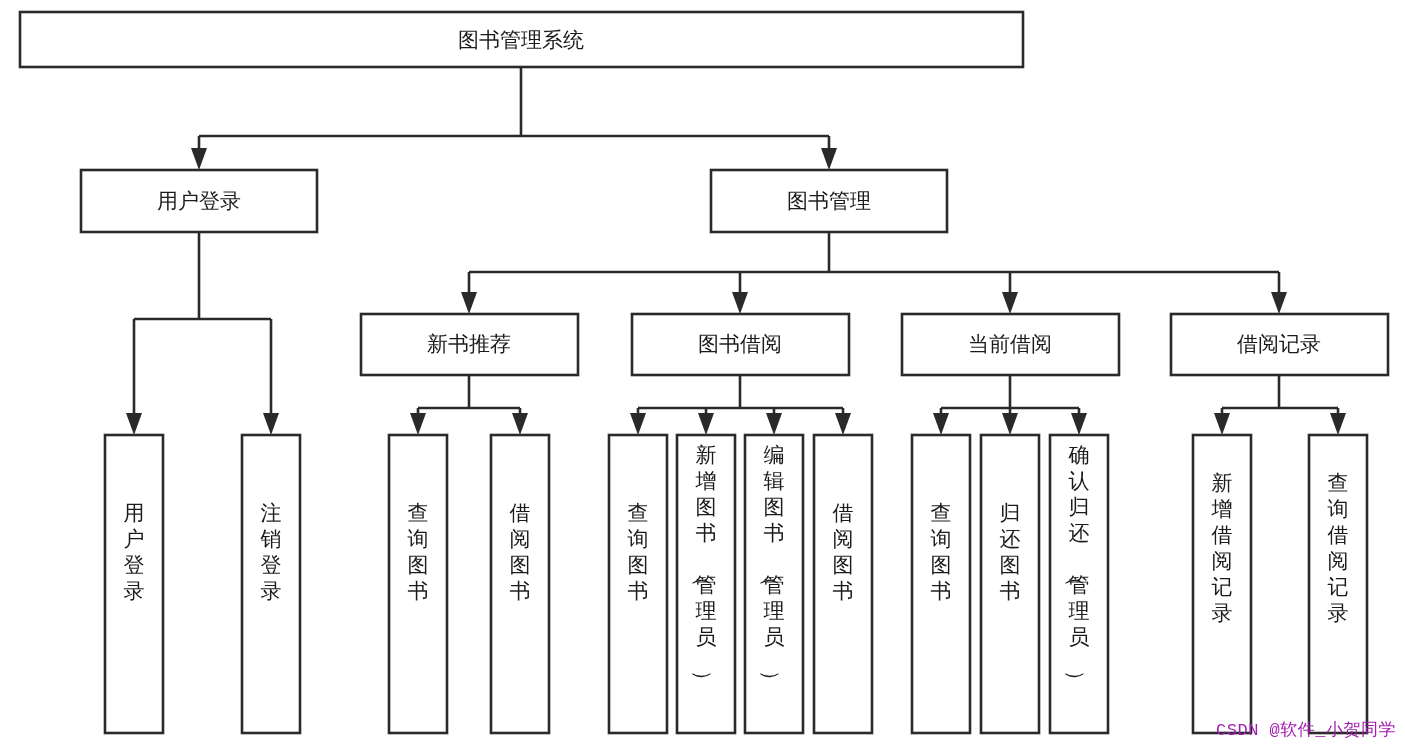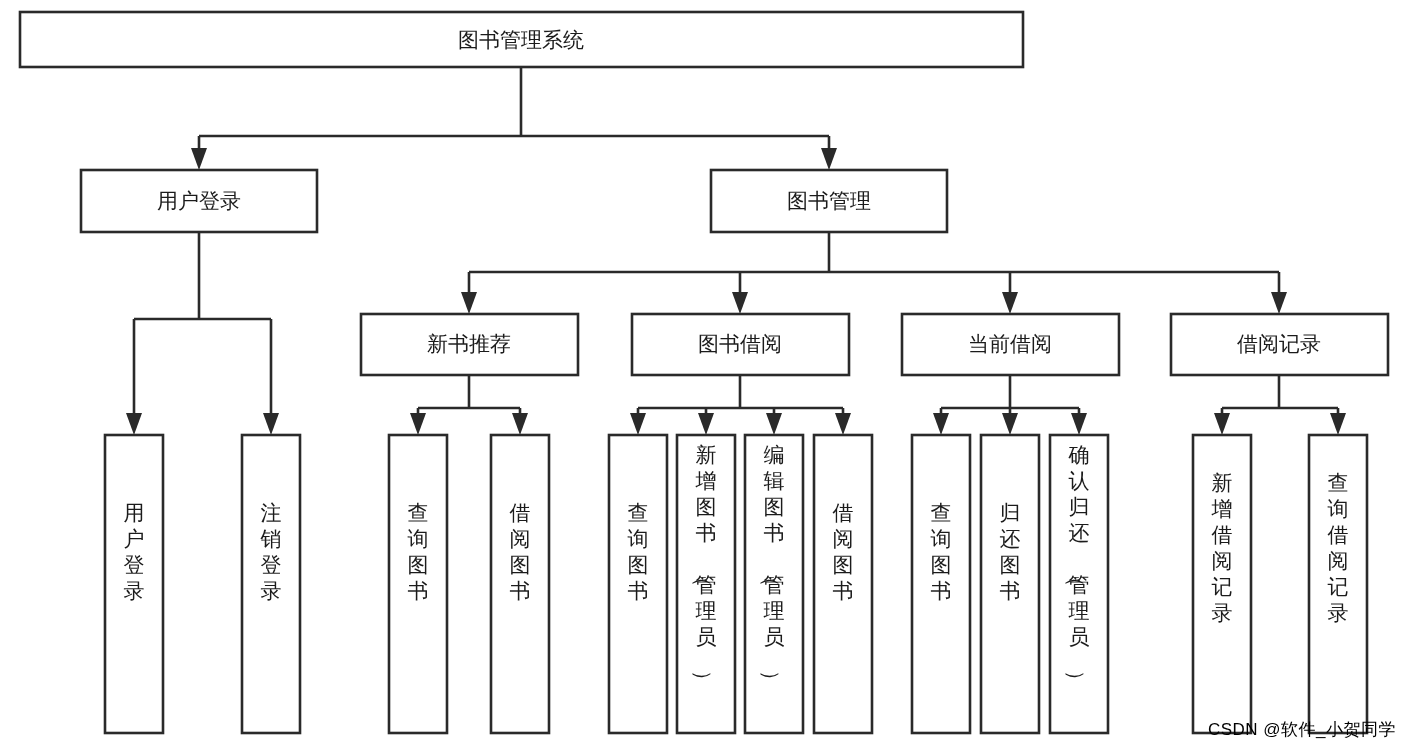--- a/index.html
+++ b/index.html
@@ -46,23 +46,23 @@
   .node-label-v {
     font-family: "Liberation Sans", "DejaVu Sans", sans-serif;
     font-size: 21px;
     fill: #1b1b1b;
     text-anchor: middle;
   }
   .watermark {
     position: absolute;
     right: 9px;
     bottom: 6px;
-    font-family: Liberation Sans, sans-serif;
+    font-family: Liberation Mono, monospace;
     font-size: 17px;
-    color: #000000;
+    color: #a21caf;
     letter-spacing: 0.5px;
     white-space: nowrap;
     user-select: none;
   }
 </style>
 </head>
 <body>
 
 <svg id="diagram-root" viewBox="0 0 1405 747">
 

